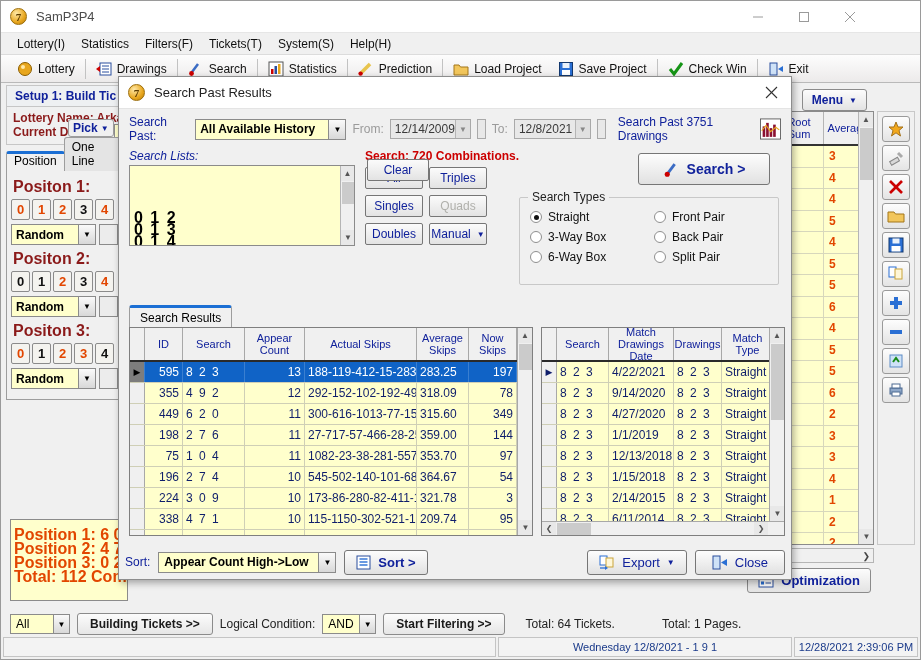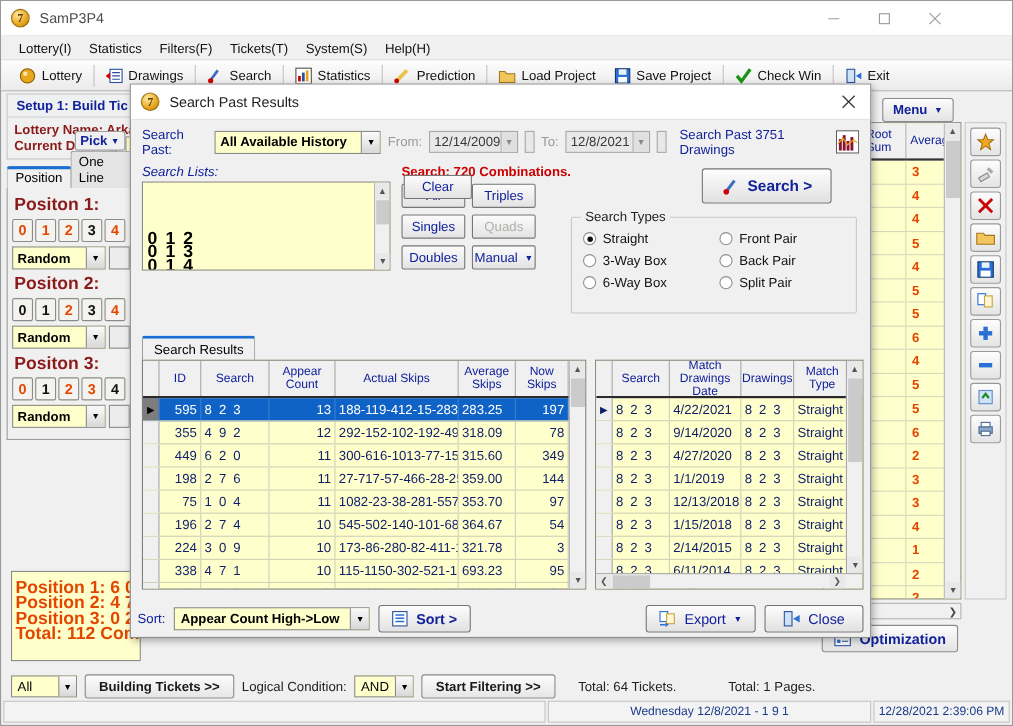--- a/index.html
+++ b/index.html
@@ -277,21 +277,21 @@
   .gbtn {
     height:22px; border:1px solid #767676; border-radius:2px;
     background:linear-gradient(#fbfbfb,#e3e3e3);
     display:flex; align-items:center; justify-content:center;
     color:#10219b; font-size:12px;
   }
   .gbtn.disabled { color:#b0b0ab; }
   .gbtn.withcaret { gap:6px; }
 
   #search-btn {
-    position:absolute; left:519px; top:44px; width:118px; height:32px;
+    position:absolute; left:519px; top:44px; width:132px; height:32px;
     border:1px solid #767676; border-radius:3px;
     background:linear-gradient(#fdfdfd,#e1e1e1);
     display:flex; align-items:center; justify-content:center; gap:7px;
     color:#10219b; font-weight:bold; font-size:14px;
   }
 
   #types-group {
     position:absolute; left:400px; top:88px; width:260px; height:88px;
     border:1px solid #c8c8c8; border-radius:2px;
   }
@@ -950,21 +950,21 @@
             <div class="gc c-skips">173-86-280-82-411-192-5</div>
             <div class="gc c-avg">321.78</div>
             <div class="gc c-now">3</div>
           </div>
           <div class="gr">
             <div class="gc c-ind" style="font-size: 9px; color: rgb(0, 0, 0);"></div>
             <div class="gc c-id">338</div>
             <div class="gc c-search">4 7 1</div>
             <div class="gc c-appear">10</div>
             <div class="gc c-skips">115-1150-302-521-136-1</div>
-            <div class="gc c-avg">693.23</div>
+            <div class="gc c-avg">209.74</div>
             <div class="gc c-now">95</div>
           </div>
           <div class="gr">
             <div class="gc c-ind" style="font-size: 9px; color: rgb(0, 0, 0);"></div>
             <div class="gc c-id">464</div>
             <div class="gc c-search">6 3 9</div>
             <div class="gc c-appear">10</div>
             <div class="gc c-skips">399-23-554-2146-52-38-6</div>
             <div class="gc c-avg">389.56</div>
             <div class="gc c-now">137</div>

